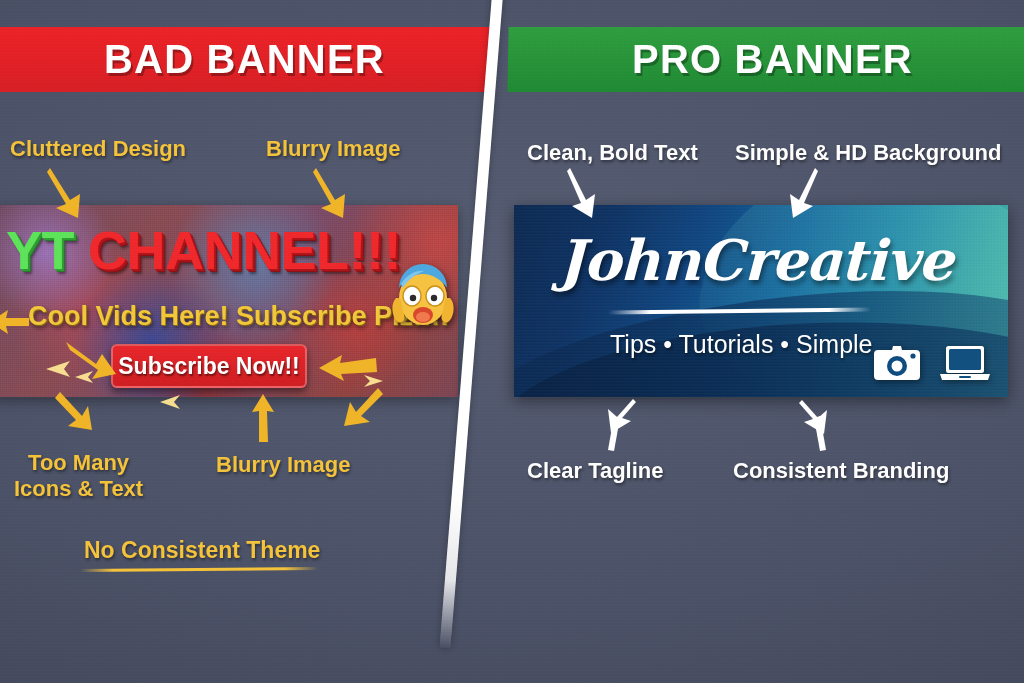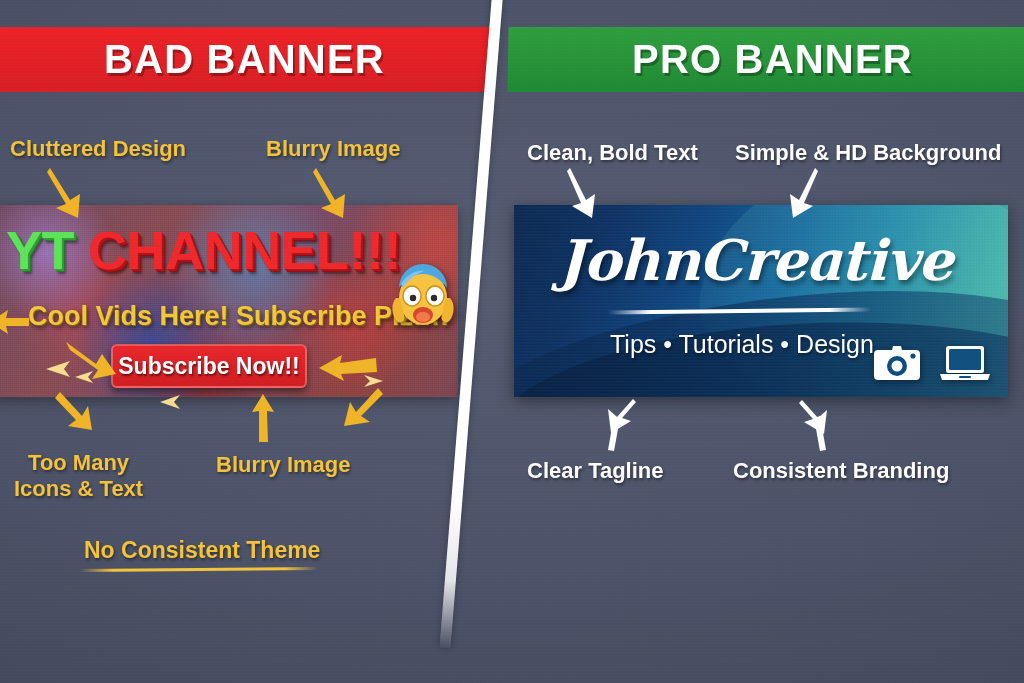--- a/index.html
+++ b/index.html
@@ -361,21 +361,21 @@
     </svg>
   </div>
 
   <div class="pro-banner">
     <div class="wave3"></div>
     <div class="wave1"></div>
     <div class="wave2"></div>
     <div class="pro-content">
       <div class="brand">JohnCreative</div>
       <div class="brand-underline"></div>
-      <div class="tagline">Tips • Tutorials • Design</div>
+      <div class="tagline">Tips • Tutorials • Simple</div>
       <div class="pro-icons">
         <span>
           <svg width="46" height="36" viewBox="0 0 46 36">
             <path d="M14 5 L18 5 L19 1 L27 1 L28 5 L42 5 A4 4 0 0 1 46 9 L46 31 A4 4 0 0 1 42 35 L4 35 A4 4 0 0 1 0 31 L0 9 A4 4 0 0 1 4 5 Z" fill="#ffffff"></path>
             <circle cx="23" cy="21" r="10" fill="#0f4c80"></circle>
             <circle cx="23" cy="21" r="5.5" fill="#ffffff"></circle>
             <circle cx="39" cy="11" r="2.6" fill="#0f4c80"></circle>
           </svg>
         </span>
         <span>

